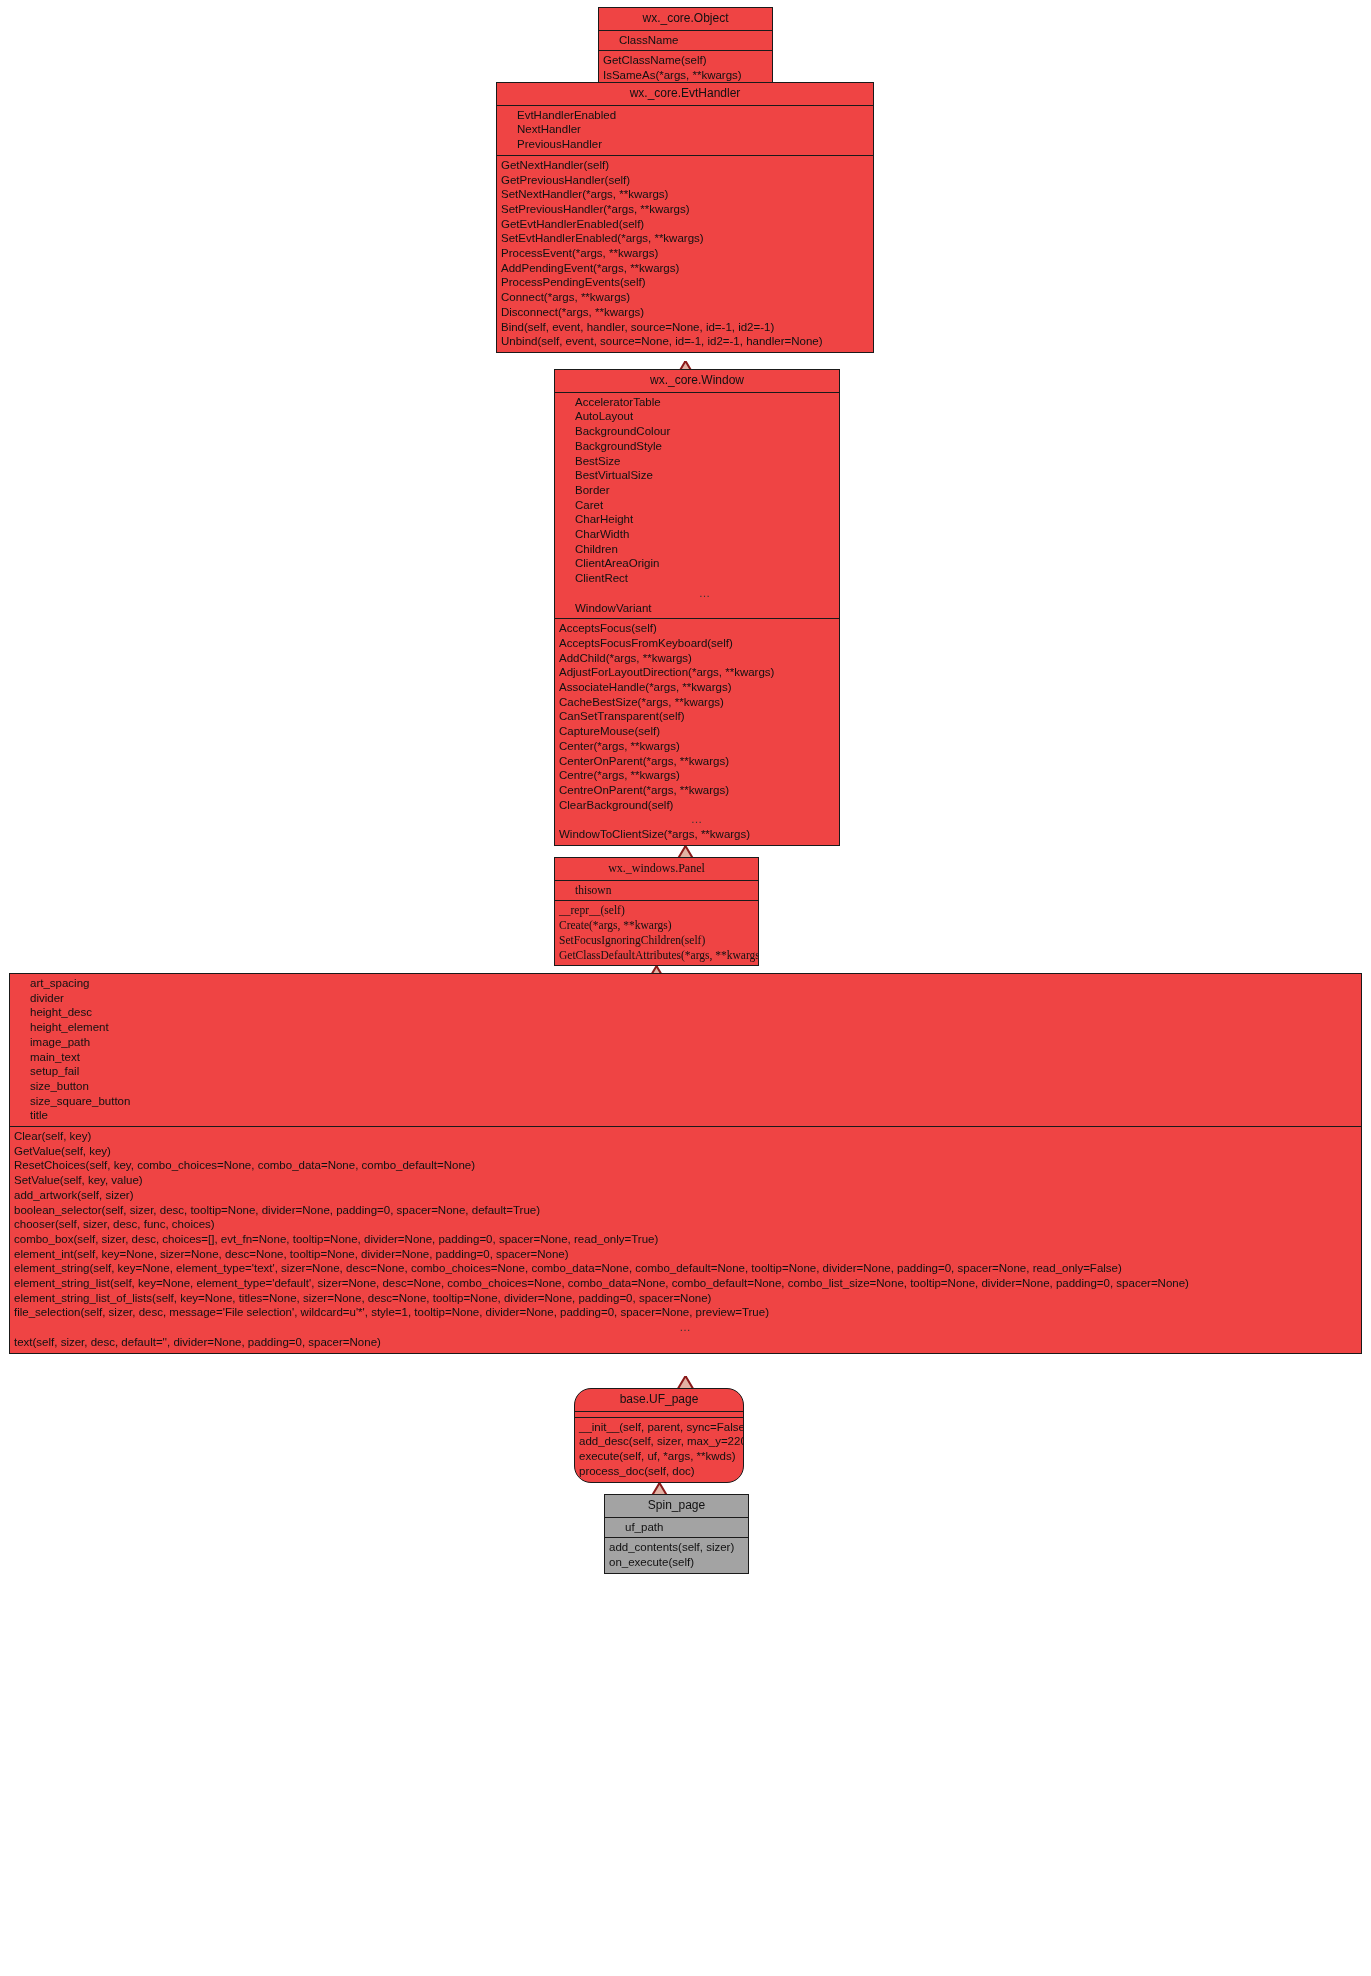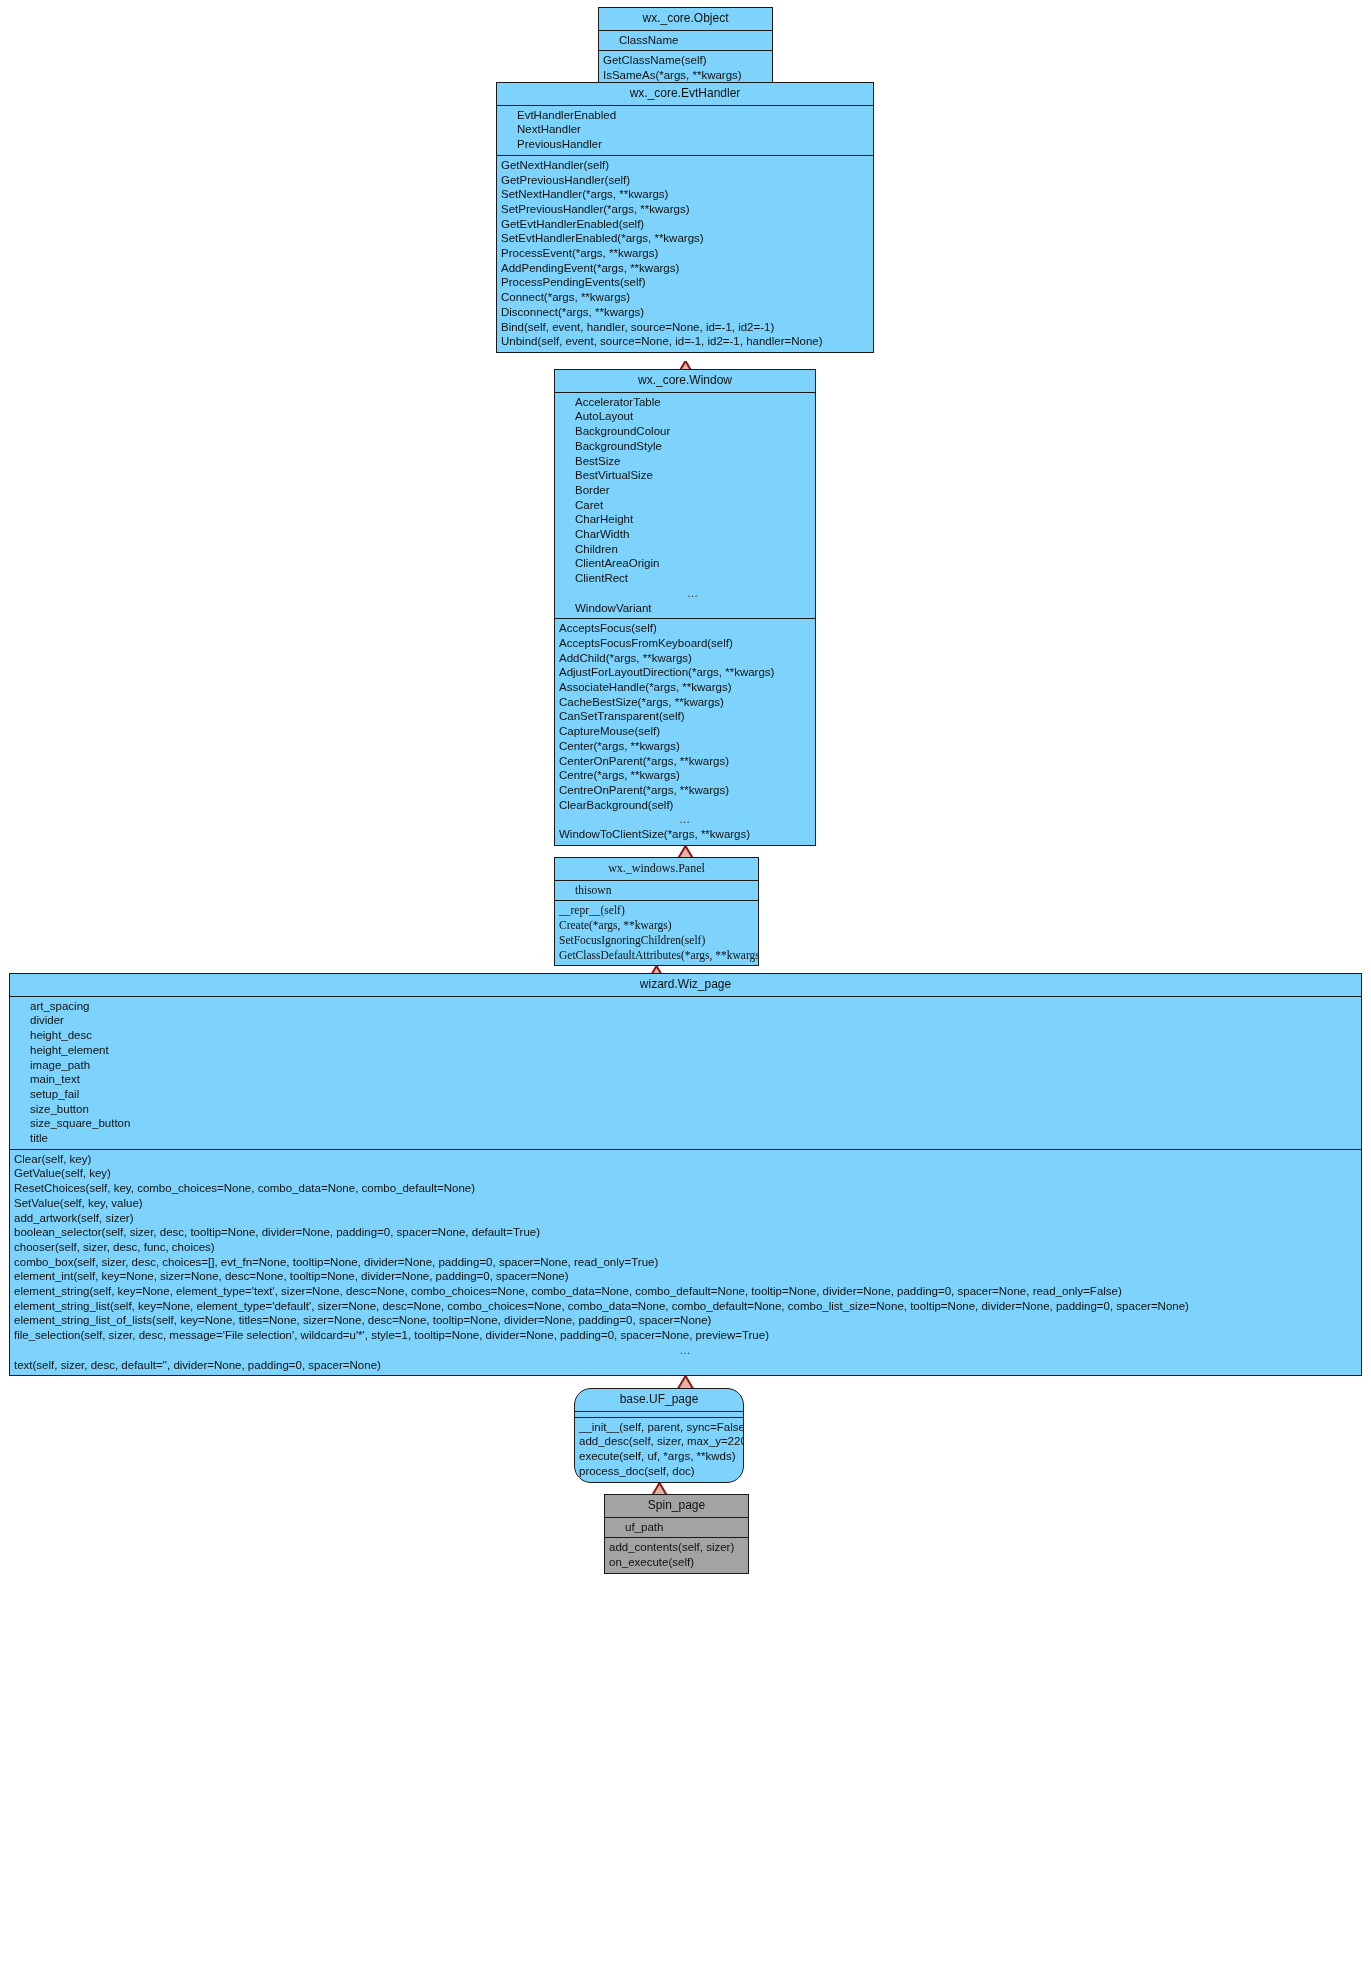--- a/index.html
+++ b/index.html
@@ -19,21 +19,21 @@
     position: relative;
     width: 1371px;
     height: 1976px;
     overflow: hidden;
   }
   
   .uml-class {
     position: absolute;
     box-sizing: border-box;
     border: 1.5px solid #1a1a1a;
-    background: #7dd3fc;
+    background: #ef4444;
     font-size: 11.5px;
     line-height: 14.7px;
     color: #111111;
   }
   .uml-class.light {
     background: #a3a3a3;
   }
   .cls-title {
     text-align: center;
     font-size: 12px;
@@ -151,21 +151,21 @@
       <div class="row">ProcessEvent(*args, **kwargs)</div>
       <div class="row">AddPendingEvent(*args, **kwargs)</div>
       <div class="row">ProcessPendingEvents(self)</div>
       <div class="row">Connect(*args, **kwargs)</div>
       <div class="row">Disconnect(*args, **kwargs)</div>
       <div class="row">Bind(self, event, handler, source=None, id=-1, id2=-1)</div>
       <div class="row">Unbind(self, event, source=None, id=-1, id2=-1, handler=None)</div>
     </div>
   </div>
 
-  <div class="uml-class" id="box-2" style="left:554px; top:369px; width:262px;">
+  <div class="uml-class" id="box-2" style="left:554px; top:369px; width:286px;">
     <div class="cls-title">wx._core.Window</div>
     <div class="cls-attrs">
       <div class="row">AcceleratorTable</div>
       <div class="row">AutoLayout</div>
       <div class="row">BackgroundColour</div>
       <div class="row">BackgroundStyle</div>
       <div class="row">BestSize</div>
       <div class="row">BestVirtualSize</div>
       <div class="row">Border</div>
       <div class="row">Caret</div>
@@ -203,21 +203,20 @@
     </div>
     <div class="cls-ops">
       <div class="row">__repr__(self)</div>
       <div class="row">Create(*args, **kwargs)</div>
       <div class="row">SetFocusIgnoringChildren(self)</div>
       <div class="row">GetClassDefaultAttributes(*args, **kwargs)</div>
     </div>
   </div>
 
   <div class="uml-class" id="box-4" style="left:9px; top:973px; width:1353px;">
-    <div class="cls-title">wizard.Wiz_page</div>
     <div class="cls-attrs">
       <div class="row">art_spacing</div>
       <div class="row">divider</div>
       <div class="row">height_desc</div>
       <div class="row">height_element</div>
       <div class="row">image_path</div>
       <div class="row">main_text</div>
       <div class="row">setup_fail</div>
       <div class="row">size_button</div>
       <div class="row">size_square_button</div>

